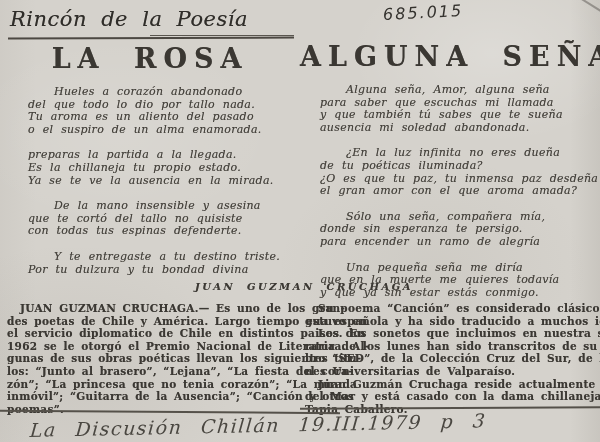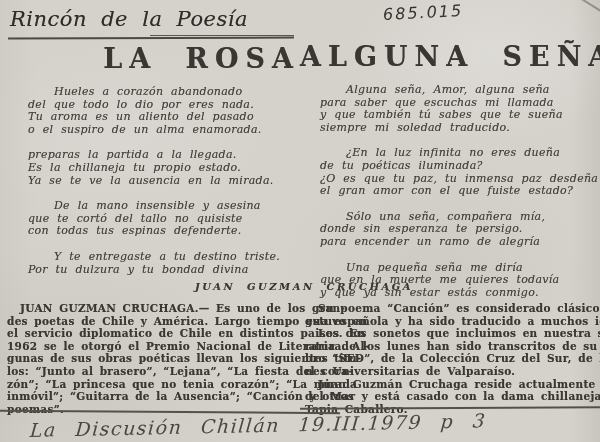--- a/index.html
+++ b/index.html
@@ -29,21 +29,21 @@
     font-size:16px;color:#34322e;letter-spacing:2px;transform:rotate(-3deg);
     font-style:italic;
   }
   .corner-mark{position:absolute;right:-6px;top:2px;width:36px;height:2px;background:rgba(80,76,70,0.45);transform:rotate(32deg);}
 
   
   .col{position:absolute;width:300px;}
   .col-left{left:0;top:44px;}
   .col-right{left:300px;top:42px;}
   .poem-title{
-    text-align:right;font-weight:bold;font-size:27px;line-height:30px;
+    text-align:center;font-weight:bold;font-size:27px;line-height:30px;
     letter-spacing:7px;word-spacing:12px;color:#3a3732;white-space:nowrap;
   }
   .stanzas-left{margin:12px 0 0 28px;}
   .stanzas-right{margin:12px 0 0 20px;}
   .stanza{margin-bottom:13px;}
   .vline{
     font-style:italic;font-size:11px;line-height:12.6px;
     word-spacing:4px;letter-spacing:0.3px;color:#45423c;white-space:nowrap;
   }
   .vline.first{padding-left:26px;}
@@ -84,21 +84,21 @@
   <div class="header-rule"></div>
   <div class="header-rule2"></div>
   <div class="catalog-number">685.015</div>
   <div class="corner-mark"></div>
 
   <div class="col col-left">
     <div class="poem-title txt">LA ROSA</div>
     <div class="stanzas-left">
       <div class="stanza">
         <div class="vline first txt">Hueles a corazón abandonado</div>
-        <div class="vline txt">del que todo lo dio por eres nada.</div>
+        <div class="vline txt">del que todo lo dio por tallo nada.</div>
         <div class="vline txt">Tu aroma es un aliento del pasado</div>
         <div class="vline txt">o el suspiro de un alma enamorada.</div>
       </div>
       <div class="stanza">
         <div class="vline txt">preparas la partida a la llegada.</div>
         <div class="vline txt">Es la chillaneja tu propio estado.</div>
         <div class="vline txt">Ya se te ve la ausencia en la mirada.</div>
       </div>
       <div class="stanza">
         <div class="vline first txt">De la mano insensible y asesina</div>
@@ -112,27 +112,27 @@
     </div>
   </div>
 
   <div class="col col-right">
     <div class="poem-title txt">ALGUNA SEÑA</div>
     <div class="stanzas-right">
       <div class="stanza">
         <div class="vline first txt">Alguna seña, Amor, alguna seña</div>
         <div class="vline txt">para saber que escuchas mi llamada</div>
         <div class="vline txt">y que también tú sabes que te sueña</div>
-        <div class="vline txt">siempre mi soledad traducido.</div>
+        <div class="vline txt">ausencia mi soledad abandonada.</div>
       </div>
       <div class="stanza">
         <div class="vline first txt">¿En la luz infinita no eres dueña</div>
         <div class="vline txt">de tu poéticas iluminada?</div>
         <div class="vline txt">¿O es que tu paz, tu inmensa paz desdeña</div>
-        <div class="vline txt">el gran amor con el que fuiste estado?</div>
+        <div class="vline txt">el gran amor con el que aroma amada?</div>
       </div>
       <div class="stanza">
         <div class="vline first txt">Sólo una seña, compañera mía,</div>
         <div class="vline txt">donde sin esperanza te persigo.</div>
         <div class="vline txt">para encender un ramo de alegría</div>
       </div>
       <div class="stanza">
         <div class="vline first txt">Una pequeña seña me diría</div>
         <div class="vline txt">que en la muerte me quieres todavía</div>
         <div class="vline txt">y que ya sin estar estás conmigo.</div>

